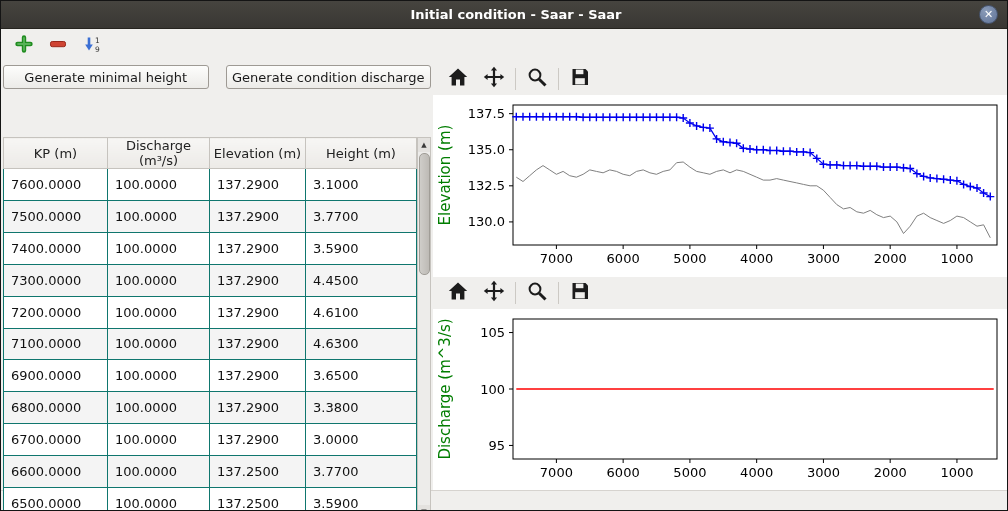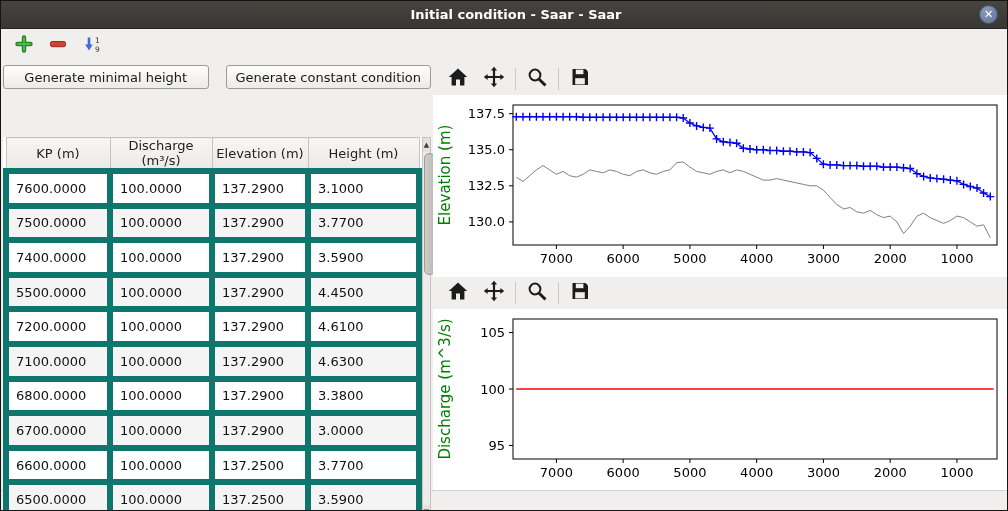--- a/index.html
+++ b/index.html
@@ -55,21 +55,21 @@
   }
   .table-area { display:flex; flex:0 0 auto;margin-top:44px; }
   table { border-collapse:collapse; table-layout:fixed; width:413px; background:#fff; }
   th {
     height:23px; font-size:13px; font-weight:normal; text-align:center;
     background:linear-gradient(#f7f6f4,#eceae7);
     border:1px solid #c6c3be; color:#222;
   }
   td {
     height:30px; font-size:13px; padding-left:7px; color:#111;
-    border:6px solid #0f766e; background:#fff;
+    border:1px solid #0f766e; background:#fff;
   }
   tbody tr:nth-child(even) td { background:#f4f4f4; }
   
   .vscroll {
     width:15px; height:383px; background:#edecea;
     border:1px solid #c6c3be; position:relative;
     display:flex; flex-direction:column; justify-content:space-between;
   }
   .scroll-arrow {
     height:14px; font-size:7px; text-align:center; line-height:14px;
@@ -127,21 +127,21 @@
       </svg>
     </span>
   </span>
 </div>
 
 <div class="main">
 
   <div class="left">
     <div class="btn-row">
       <button class="gen">Generate minimal height</button>
-      <button class="gen">Generate constant condition</button>
+      <button class="gen">Generate condition discharge</button>
     </div>
     <div class="table-area">
       <table>
         <colgroup>
             <col style="width:104px">
             <col style="width:102px">
             <col style="width:96px">
             <col style="width:111px">
           </colgroup>
         <thead>
@@ -165,36 +165,42 @@
               <td>137.2900</td>
               <td>3.7700</td>
             </tr>
             <tr>
               <td>7400.0000</td>
               <td>100.0000</td>
               <td>137.2900</td>
               <td>3.5900</td>
             </tr>
             <tr>
-              <td>5500.0000</td>
+              <td>7300.0000</td>
               <td>100.0000</td>
               <td>137.2900</td>
               <td>4.4500</td>
             </tr>
             <tr>
               <td>7200.0000</td>
               <td>100.0000</td>
               <td>137.2900</td>
               <td>4.6100</td>
             </tr>
             <tr>
               <td>7100.0000</td>
               <td>100.0000</td>
               <td>137.2900</td>
               <td>4.6300</td>
+            </tr>
+            <tr>
+              <td>6900.0000</td>
+              <td>100.0000</td>
+              <td>137.2900</td>
+              <td>3.6500</td>
             </tr>
             <tr>
               <td>6800.0000</td>
               <td>100.0000</td>
               <td>137.2900</td>
               <td>3.3800</td>
             </tr>
             <tr>
               <td>6700.0000</td>
               <td>100.0000</td>

